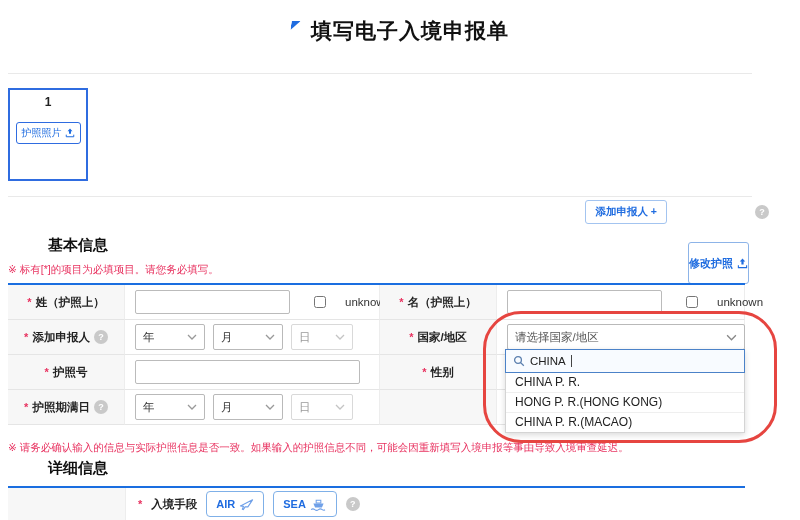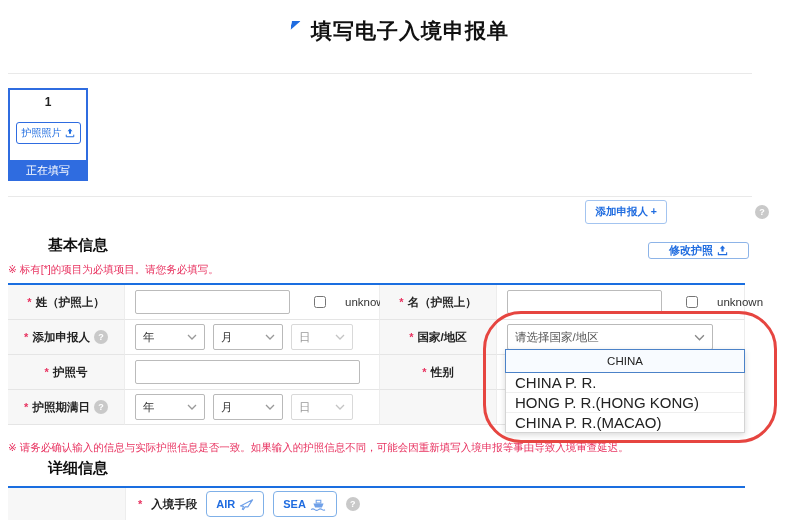--- a/index.html
+++ b/index.html
@@ -34,21 +34,21 @@
   .btn-remove{position:absolute;top:200px;right:51px;height:24px;padding:0 9px;
               border:1px solid #c7c7c7;color:#333;font-size:10.5px;font-weight:700;}
   .help{width:14px;height:14px;border-radius:50%;background:#c9c9c9;color:#fff;font-size:9px;
         font-weight:700;display:inline-flex;align-items:center;justify-content:center;flex:none;}
   .help-top{position:absolute;top:205px;right:31px;}
 
   
   .sec-h{position:absolute;left:8px;font-size:15px;font-weight:700;color:#111;margin-left:40px;}
   .sec-h1{top:236px;} .sec-h2{top:459px;}
   .req-note{position:absolute;left:8px;top:263px;font-size:10.5px;color:#e8315f;}
-  .btn-modify{position:absolute;top:242px;right:51px;height:17px;padding:0 20px;
+  .btn-modify{position:absolute;top:242px;right:51px;height:42px;padding:0 0;
               border:1px solid #8db4e8;color:#1f6ce0;font-size:11px;font-weight:700;}
 
   
   .table{position:absolute;left:8px;top:283px;width:737px;border-top:2px solid #1a6ee0;
          display:grid;grid-template-columns:117px 255px 117px 248px;grid-auto-rows:35px;
          box-sizing:content-box;}
   .cell{border-bottom:1px solid #e5e5e5;border-right:1px solid #ededed;display:flex;
         align-items:center;box-sizing:border-box;min-width:0;}
   .cell.last{border-right:1px solid #ededed;}
   .lbl{background:#f7f7f7;justify-content:center;gap:4px;font-size:11.5px;font-weight:600;
@@ -60,31 +60,31 @@
        font-family:inherit;}
   .w155{width:155px;} .w225{width:225px;}
   .chk{display:inline-flex;align-items:center;gap:19px;font-size:11.5px;color:#333;margin-left:16px;}
   .chk input{width:12px;height:12px;margin:0;}
 
   .sel{height:26px;border:1px solid #b9b9b9;border-radius:2px;background:#fff;display:inline-flex;
        align-items:center;justify-content:space-between;padding:0 7px;font-size:11.5px;color:#333;
        box-sizing:border-box;cursor:pointer;flex:none;}
   .w70{width:70px;} .w62{width:62px;}
   .sel.dis{border-color:#d9d9d9;color:#9a9a9a;}
-  .sel.country{width:206px;color:#555;}
+  .sel.country{width:238px;color:#555;}
 
   
   .dd-panel{position:absolute;left:505px;top:349px;width:240px;background:#fff;
             border:1px solid #d4d4d4;box-shadow:0 2px 6px rgba(0,0,0,.15);z-index:5;
             box-sizing:border-box;}
   .dd-search{height:24px;border:1px solid #4b82c8;background:#f8fbff;display:flex;
              align-items:center;gap:5px;padding:0 7px;font-size:11.5px;color:#222;
-             margin:-1px -1px 0 -1px;box-sizing:border-box;flex-direction:column;}
+             margin:-1px -1px 0 -1px;box-sizing:border-box;}
   .caret{width:1px;height:12px;background:#444;}
-  .dd-opt{height:19px;line-height:19px;padding-left:9px;font-size:15px;color:#222;
+  .dd-opt{height:19px;line-height:19px;padding-left:9px;font-size:12px;color:#222;
           border-bottom:1px solid #efefef;cursor:pointer;white-space:nowrap;overflow:hidden;}
   .dd-opt:last-child{border-bottom:none;}
 
   
   .red-oval{position:absolute;left:483px;top:311px;width:288px;height:126px;
             border:3px solid #e64540;border-radius:38px;z-index:9;pointer-events:none;}
 
   .warn{position:absolute;left:8px;top:441px;width:744px;font-size:10.5px;color:#e8315f;}
 
   .blue-line{position:absolute;left:8px;top:486px;width:737px;height:2px;background:#1a6ee0;}
@@ -109,21 +109,20 @@
 
   <div class="card">
     <div class="card-num">1</div>
     <button class="photo-btn">
       <span>护照照片</span>
       <svg width="10" height="10" viewBox="0 0 12 12">
           <path d="M6 0.5 L9 3.8 H7.2 V7 H4.8 V3.8 H3 Z" fill="#1f6ce0"></path>
           <path d="M1.5 8 v2.5 h9 V8" fill="none" stroke="#1f6ce0" stroke-width="1.2"></path>
         </svg>
     </button>
-    <div class="card-status">正在填写</div>
   </div>
 
   <div class="hr hr2"></div>
 
   <button class="btn btn-add">添加申报人 +</button>
   <span class="help help-top">?</span>
 
   <div class="sec-h sec-h1">基本信息</div>
   <div class="req-note">※ 标有[*]的项目为必填项目。请您务必填写。</div>
   <button class="btn btn-modify">

